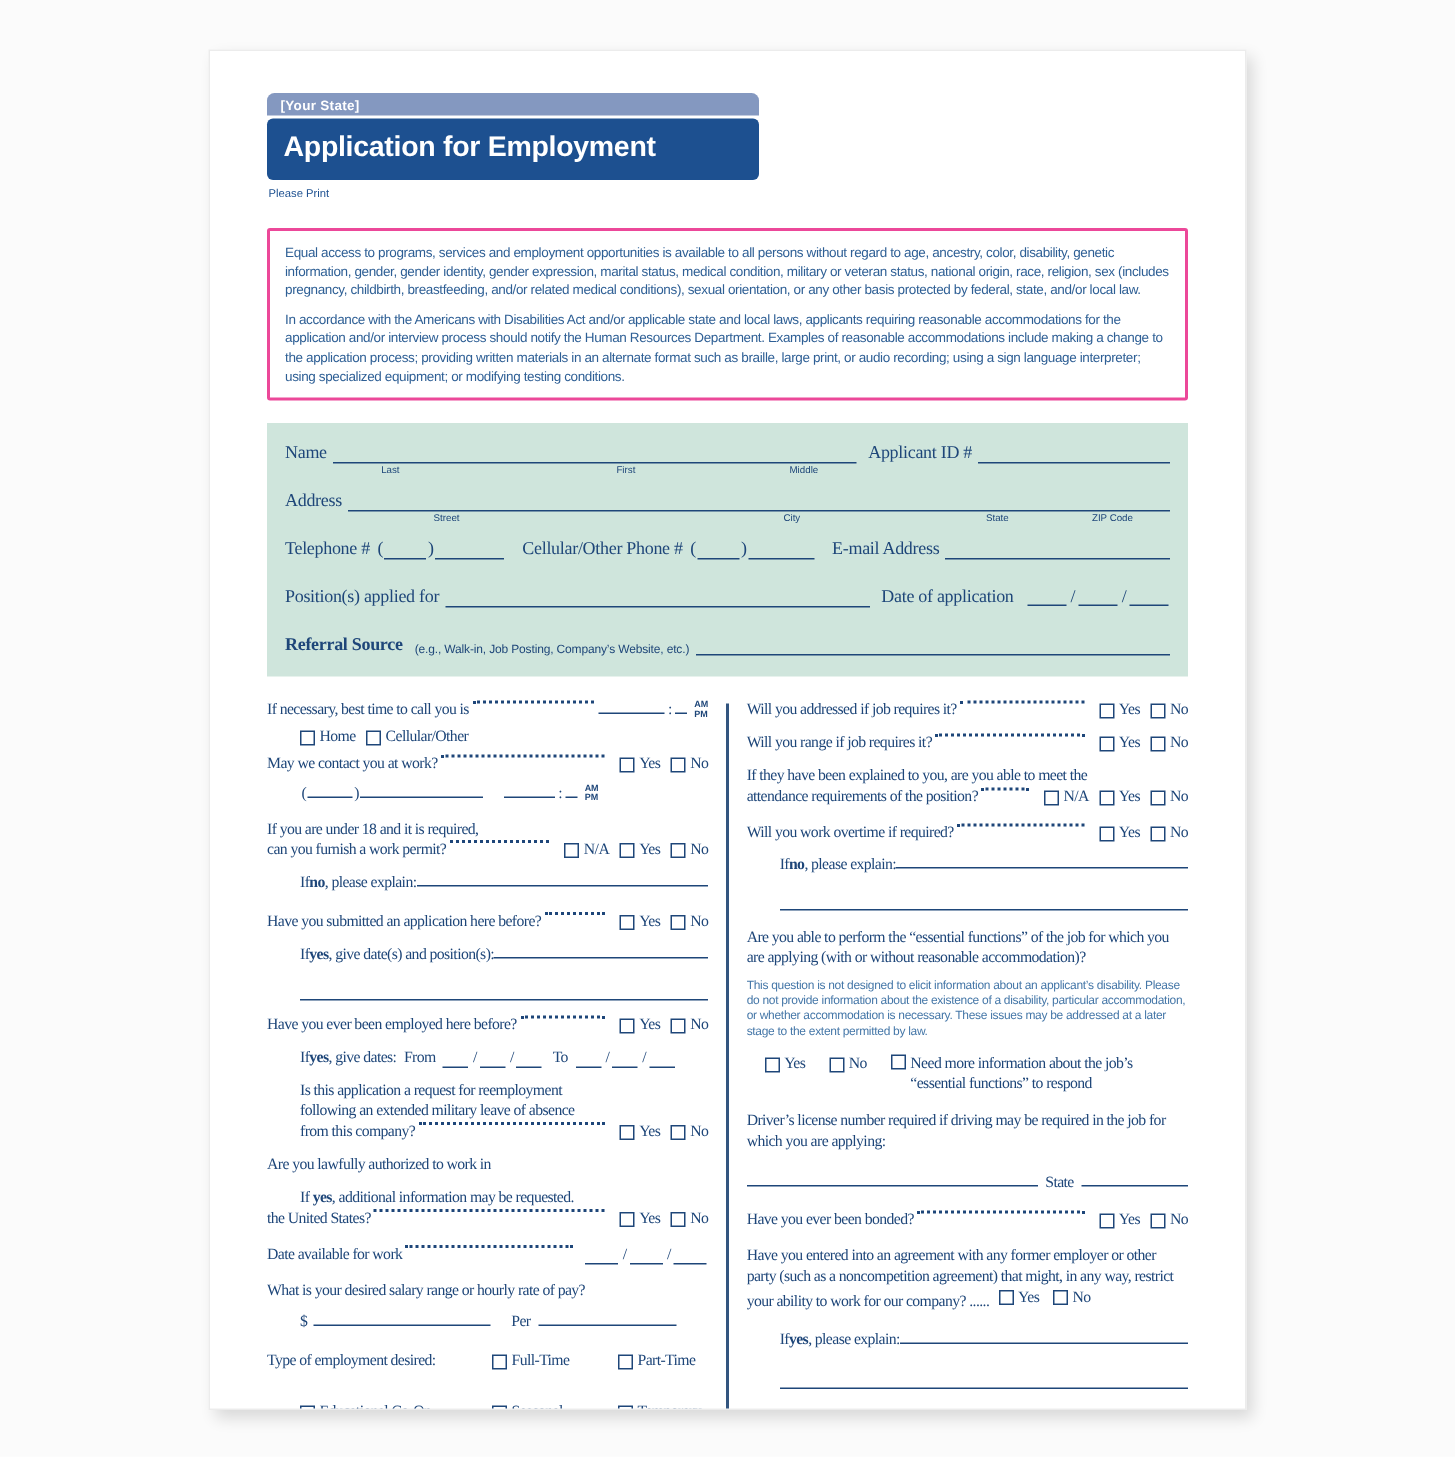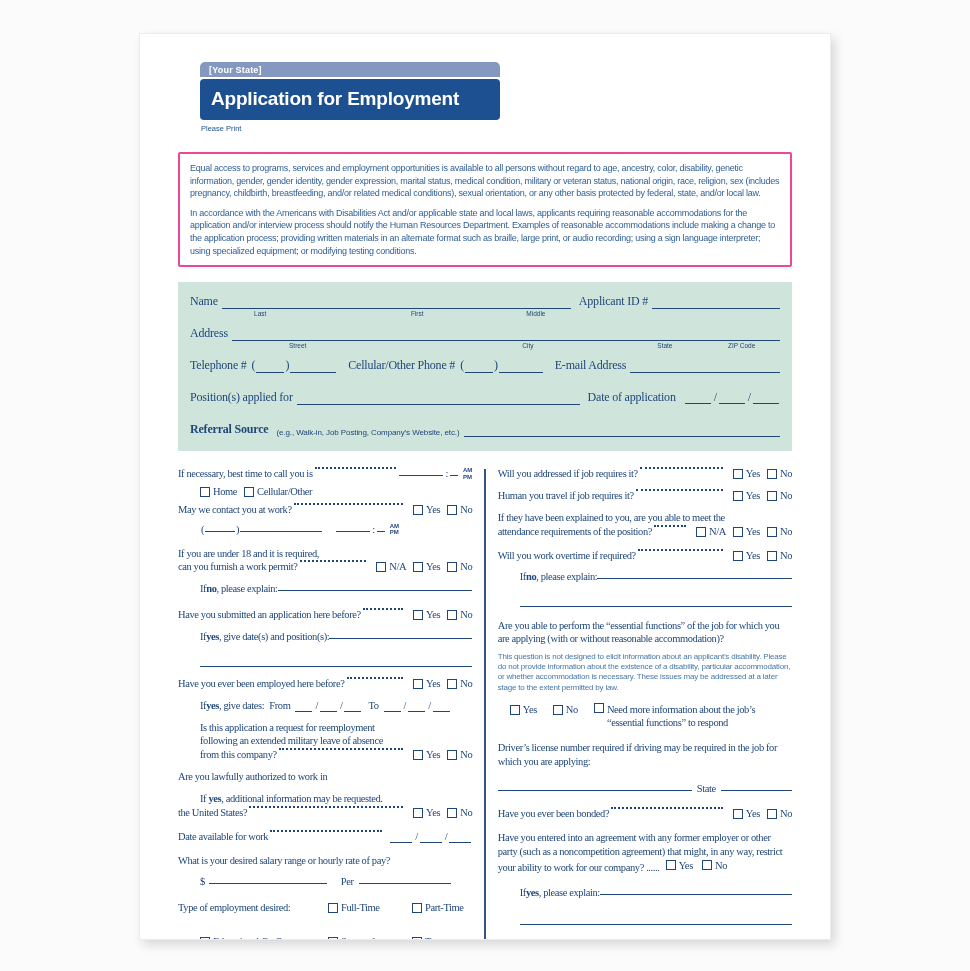--- a/index.html
+++ b/index.html
@@ -6,21 +6,21 @@
   * { box-sizing: border-box; }
   html,body { margin:0; padding:0; background:#fbfbfb; }
   .canvas { width:970px; min-height:971px; margin:0 auto; padding-top:33px; }
   .paper {
     width:692px; height:907px; margin:0 auto; background:#fff;
     border:1px solid #ececec; box-shadow:4px 5px 10px rgba(0,0,0,.14);
     font-family:"Liberation Serif", serif; color:#1e4679; overflow:hidden;
     position:relative;
   }
   
-  .header { margin:28px 60px 0; width:300px; }
+  .header { margin:28px 38px 0; width:328px; }
   .state-bar {
     background:#8498c0; color:#fff; font-family:"Liberation Sans",sans-serif;
     font-weight:bold; font-size:9px; padding:3px 9px 2px; border-radius:5px 5px 0 0;
     margin-bottom:2px; letter-spacing:.2px;
   }
   .title-box {
     background:#1d5090; color:#fff; font-family:"Liberation Sans",sans-serif;
     font-weight:bold; font-size:19px; padding:9px 11px 10px; border-radius:4px;
     letter-spacing:-.2px;
   }
@@ -361,21 +361,21 @@
         <span class="cb">
               <span class="box"></span>
               <span>Yes</span>
             </span>
         <span class="cb">
               <span class="box"></span>
               <span>No</span>
             </span>
       </div>
       <div class="q mt8">
-        <span>Human you travel if job requires it?</span>
+        <span>Will you range if job requires it?</span>
         <span class="dots"></span>
         <span class="cb">
               <span class="box"></span>
               <span>Yes</span>
             </span>
         <span class="cb">
               <span class="box"></span>
               <span>No</span>
             </span>
       </div>

